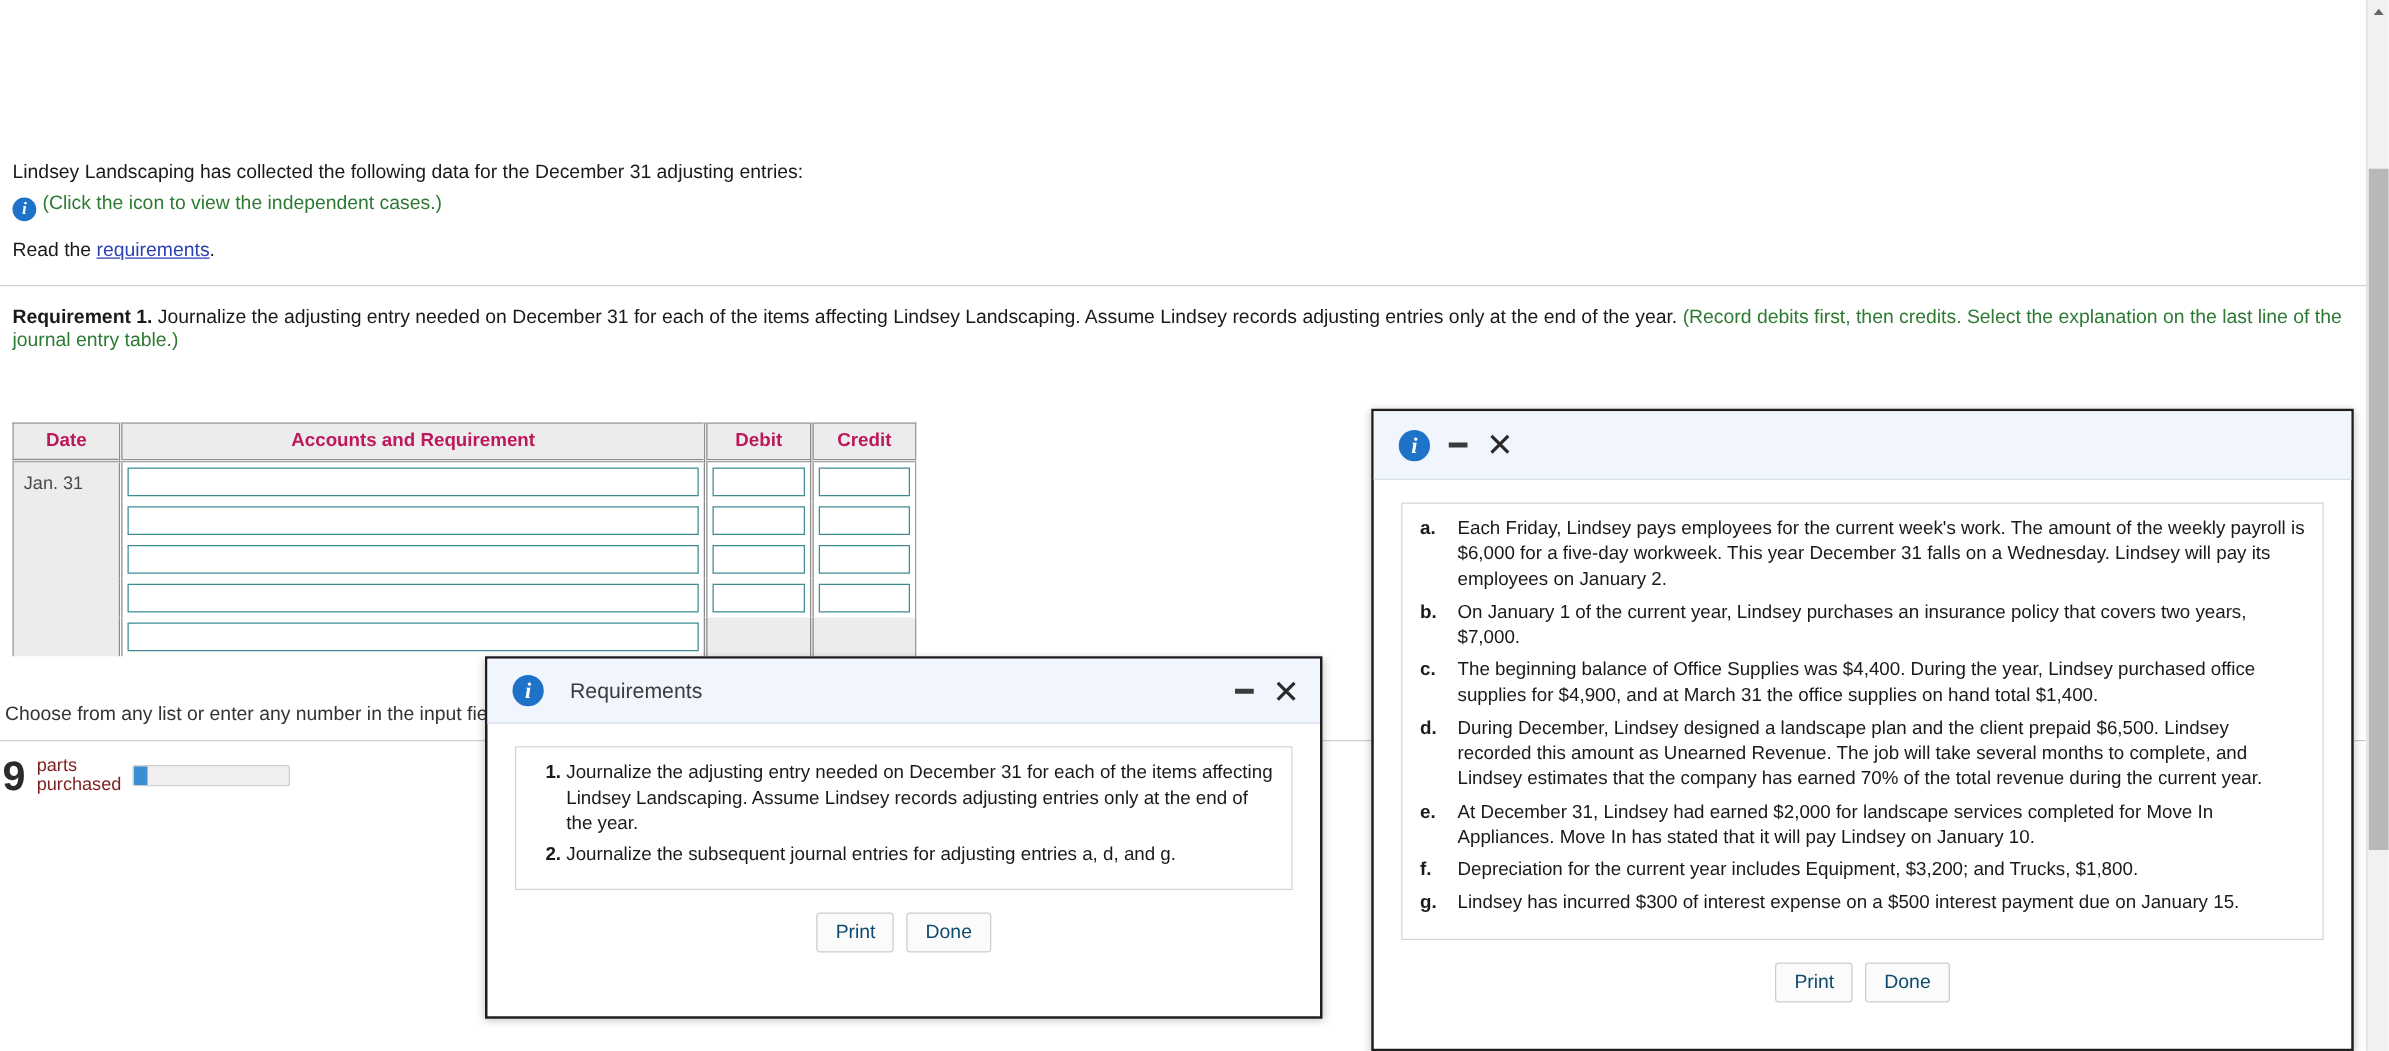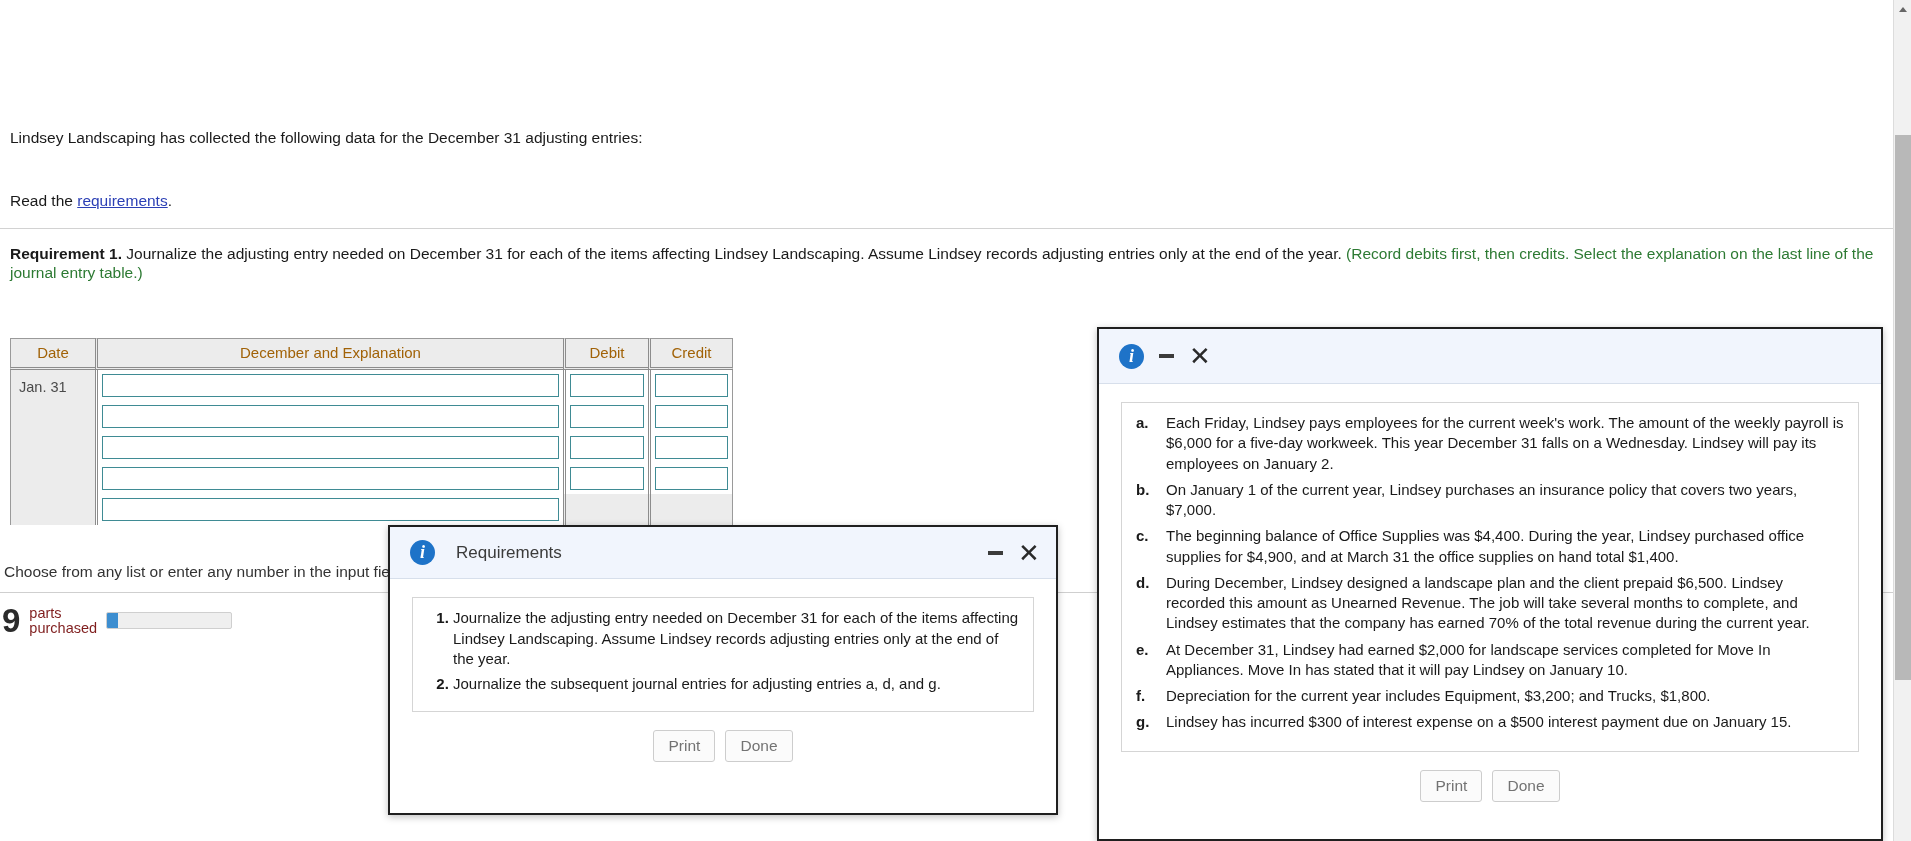--- a/index.html
+++ b/index.html
@@ -73,22 +73,22 @@
     left: 10px;
     top: 338px;
     border-collapse: separate;
     border-spacing: 0;
     font-size: 14.5px;
   }
   #journal th {
     background: #ececec;
     border-top: 1px solid #9a9a9a;
     border-bottom: 3px double #8c8c8c;
-    color: #a16207;
-    font-weight: normal;
+    color: #be185d;
+    font-weight: bold;
     font-size: 15px;
     padding: 5px 0 6px 0;
     text-align: center;
   }
   #journal th.sepL, #journal td.sepL { border-left: 3px double #8c8c8c; }
   #journal th.c-date { width: 85px; border-left: 1px solid #9a9a9a; }
   #journal th.c-acct { width: 468px; }
   #journal th.c-debit { width: 85px; }
   #journal th.c-credit { width: 85px; border-right: 1px solid #9a9a9a; }
 
@@ -236,21 +236,21 @@
   .dlg-actions {
     display: flex;
     justify-content: center;
     gap: 10px;
     padding: 18px 0 20px 0;
   }
   .dlgbtn {
     min-width: 62px;
     padding: 6px 14px;
     font-size: 15.5px;
-    color: #737373;
+    color: #0c4a6e;
     background: #fbfbfb;
     border: 1px solid #cdcdcd;
     border-radius: 3px;
     cursor: pointer;
     font-family: "Liberation Sans", sans-serif;
   }
 
   
   #dlg-requirements { left: 388px; top: 525px; width: 670px; height: 290px; }
   #dlg-requirements .dlg-title { height: 52px; }
@@ -289,38 +289,41 @@
 <body>
 
 <div id="root">
 
   <div id="worksheet">
 
     <div class="prompt-line" style="left:10px; top:129px;">
       <span>Lindsey Landscaping has collected the following data for the December 31 adjusting entries:</span>
     </div>
 
+    <div class="prompt-line" style="left:10px; top:154px;">
+      <span class="info-icon">i</span><span class="green">(Click the icon to view the independent cases.)</span>
+    </div>
 
     <div class="prompt-line" style="left:10px; top:192px;">
       <span>Read the </span><span class="link">requirements</span><span>.</span>
     </div>
 
     <div class="hr-sep" style="top:228px; width:1893px;"></div>
 
     <div style="position:absolute; left:10px; top:245px; width:1880px; font-size:15.5px; color:#1a1a1a; line-height:1.22;">
       <b>Requirement 1.</b><span> Journalize the adjusting entry needed on December 31 for each of the items affecting Lindsey Landscaping. Assume Lindsey records adjusting entries only at the end of the year.</span>
       <span class="green">(Record debits first, then credits. Select the explanation on the last line of the journal entry table.)</span>
     </div>
 
 
     <table id="journal">
       <thead>
         <tr>
           <th class="c-date">Date</th>
-          <th class="c-acct sepL">December and Explanation</th>
+          <th class="c-acct sepL">Accounts and Requirement</th>
           <th class="c-debit sepL">Debit</th>
           <th class="c-credit sepL">Credit</th>
         </tr>
       </thead>
       <tbody>
         <tr>
           <td class="date-cell" rowspan="5">Jan. 31</td>
           <td class="pad sepL">
             <input class="cellinput" value="" style="">
           </td>

